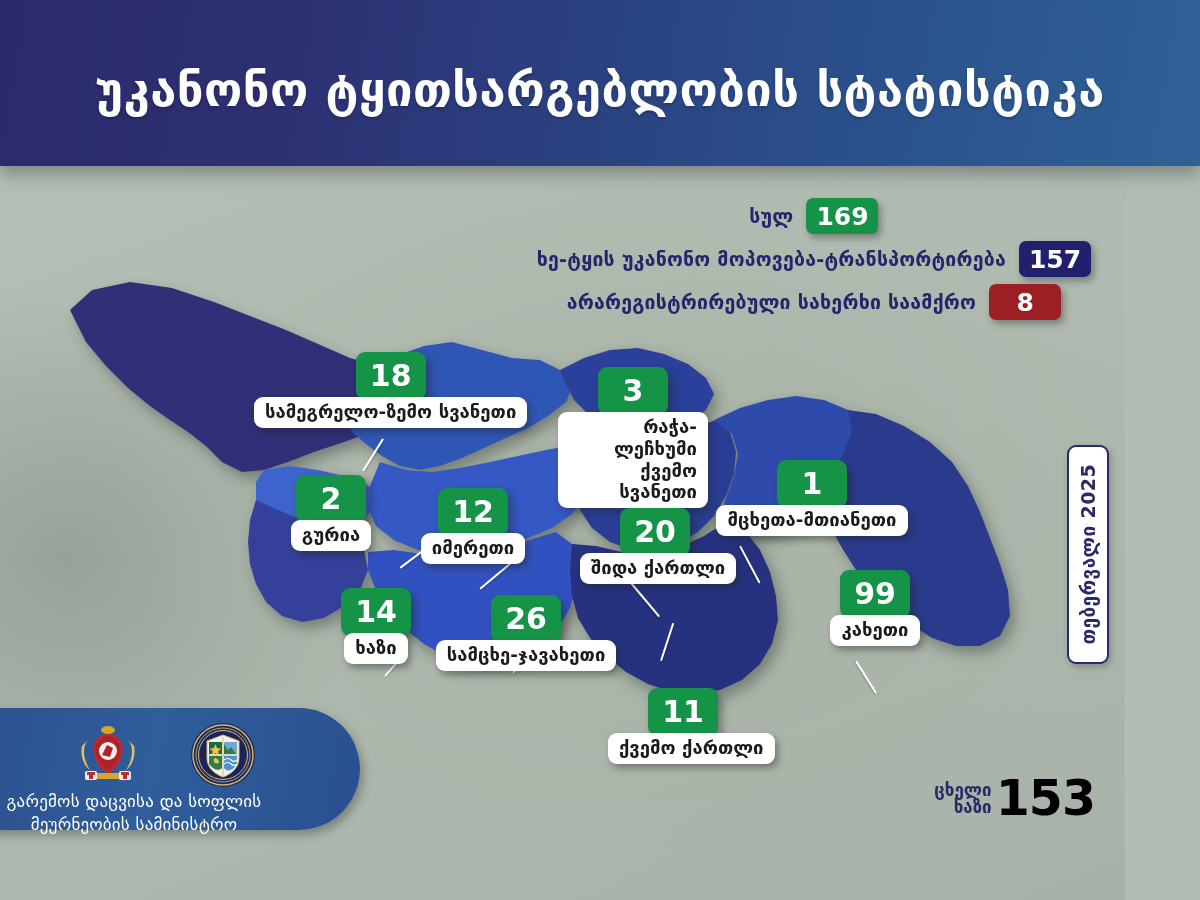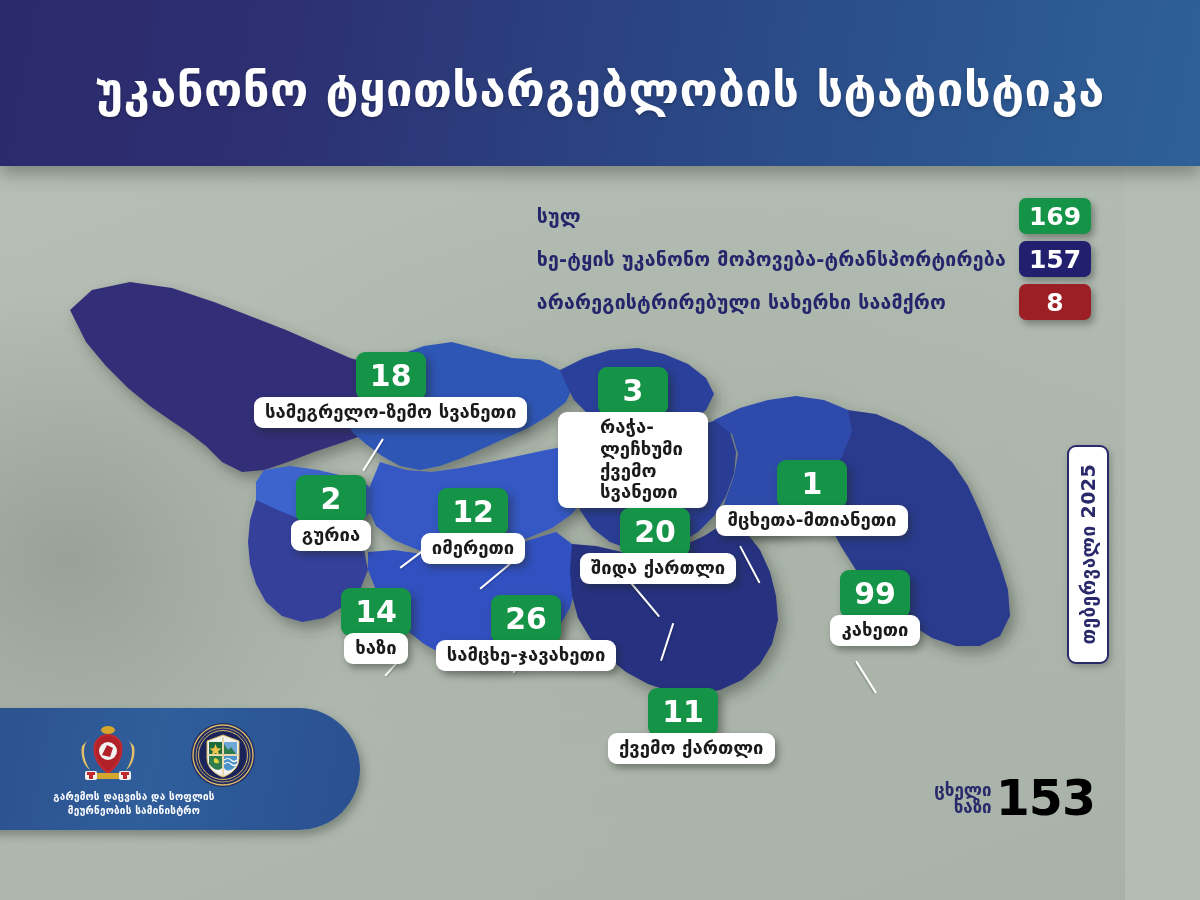--- a/index.html
+++ b/index.html
@@ -31,21 +31,21 @@
   }
   .header .title{
     color:#fff;font-size:47px;font-weight:700;letter-spacing:.5px;
     text-align:center;white-space:nowrap;line-height:1;
     padding-top:12px;
     text-shadow:0 2px 3px rgba(0,0,0,.22);
   }
 
   
   .legend{position:absolute;right:34px;top:197px;z-index:7;}
-  .legend-row{display:flex;align-items:center;justify-content:space-between;height:38px;margin-bottom:5px;}
+  .legend-row{display:flex;align-items:center;justify-content:center;height:38px;margin-bottom:5px;}
   .legend-label{
     color:#26256b;font-size:19.5px;font-weight:700;letter-spacing:.2px;
     margin-right:13px;white-space:nowrap;text-align:right;
   }
   .legend-badge{
     min-width:56px;height:36px;border-radius:7px;color:#fff;
     display:flex;align-items:center;justify-content:center;
     font-size:25px;font-weight:700;padding:0 8px;
     box-shadow:3px 4px 7px rgba(40,48,40,.42);
   }
@@ -65,21 +65,21 @@
     font-size:30px;font-weight:600;line-height:1;
     min-width:48px;height:48px;padding:0 11px;
     box-shadow:4px 5px 8px rgba(30,38,30,.45);
   }
   .name-pill{
     display:inline-block;background:#fff;color:#1b1b1b;
     border-radius:9px;padding:4px 11px 5px;
     font-size:18.5px;font-weight:700;line-height:1.18;white-space:nowrap;
     box-shadow:3px 4px 7px rgba(30,38,30,.42);
   }
-  .name-pill.two{white-space:normal;text-align:left;padding-left:42px;}
+  .name-pill.two{white-space:normal;text-align:right;padding-left:42px;}
   .leader{position:absolute;background:#fff;height:2px;transform-origin:0 50%;border-radius:1px;z-index:4;
           box-shadow:0 1px 2px rgba(0,0,0,.25);}
 
   
   .date-tab{
     position:absolute;right:16px;top:445px;width:38px;height:215px;
     background:#fff;border:2px solid #2a2a6b;border-radius:9px;
     display:flex;align-items:center;justify-content:center;z-index:7;
     box-shadow:2px 3px 6px rgba(40,48,40,.3);
   }
@@ -92,21 +92,21 @@
   .ministry{
     position:absolute;left:-40px;top:708px;width:400px;height:122px;
     background:linear-gradient(100deg,#2c4f8d 0%,#2f5e9b 48%,#2a4f90 100%);
     border-radius:0 61px 61px 0;z-index:8;
     box-shadow:3px 5px 10px rgba(30,38,30,.35);
   }
   .ministry .crest{position:absolute;left:120px;top:16px;width:56px;height:58px;}
   .ministry .seal{position:absolute;left:230px;top:14px;width:66px;height:66px;}
   .ministry .mtext{
     position:absolute;left:44px;top:82px;width:260px;text-align:center;
-    color:#fff;font-size:10px;font-weight:700;line-height:1.35;letter-spacing:.2px;
+    color:#fff;font-size:17px;font-weight:400;line-height:1.35;letter-spacing:.2px;
   }
 
   
   .hotline{position:absolute;right:30px;top:778px;display:flex;align-items:center;z-index:7;}
   .hotline .hl-words{
     color:#2a2a6b;font-size:17px;font-weight:700;line-height:1.02;text-align:right;margin-right:4px;
   }
   .hotline .hl-num{color:#000000;font-size:49px;font-weight:700;line-height:.86;letter-spacing:-1px;}
 </style>
 </head>

